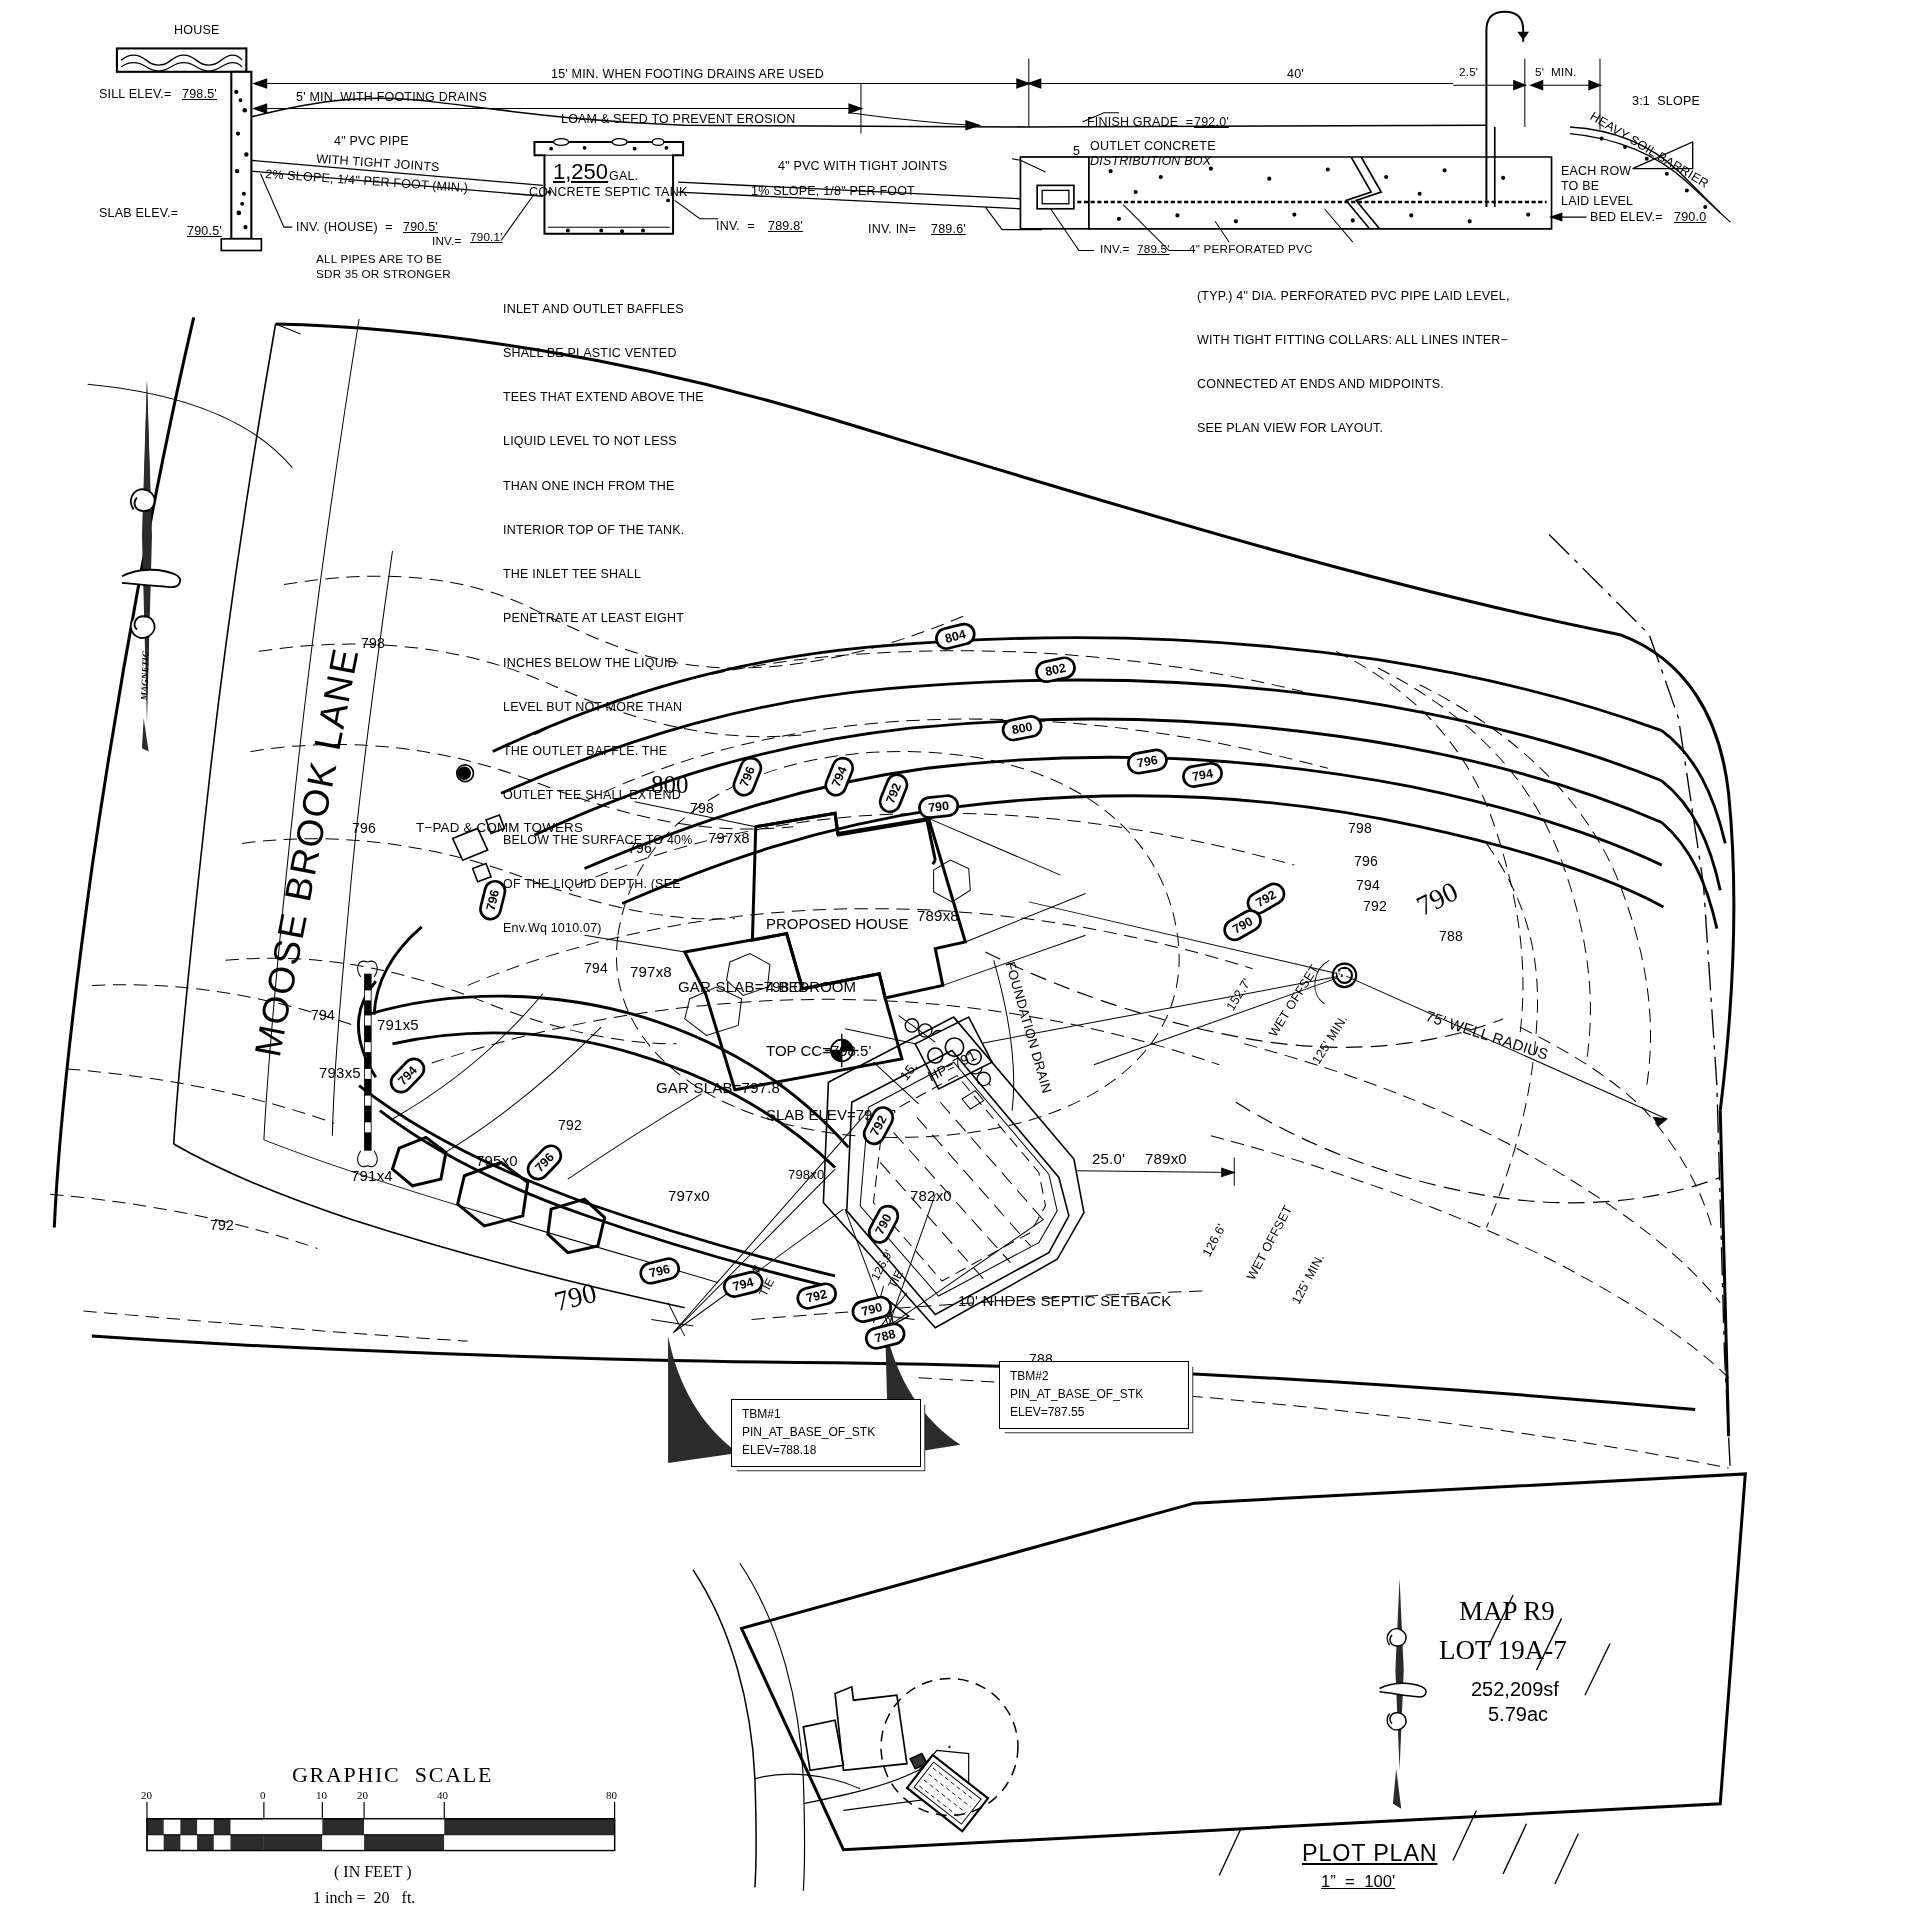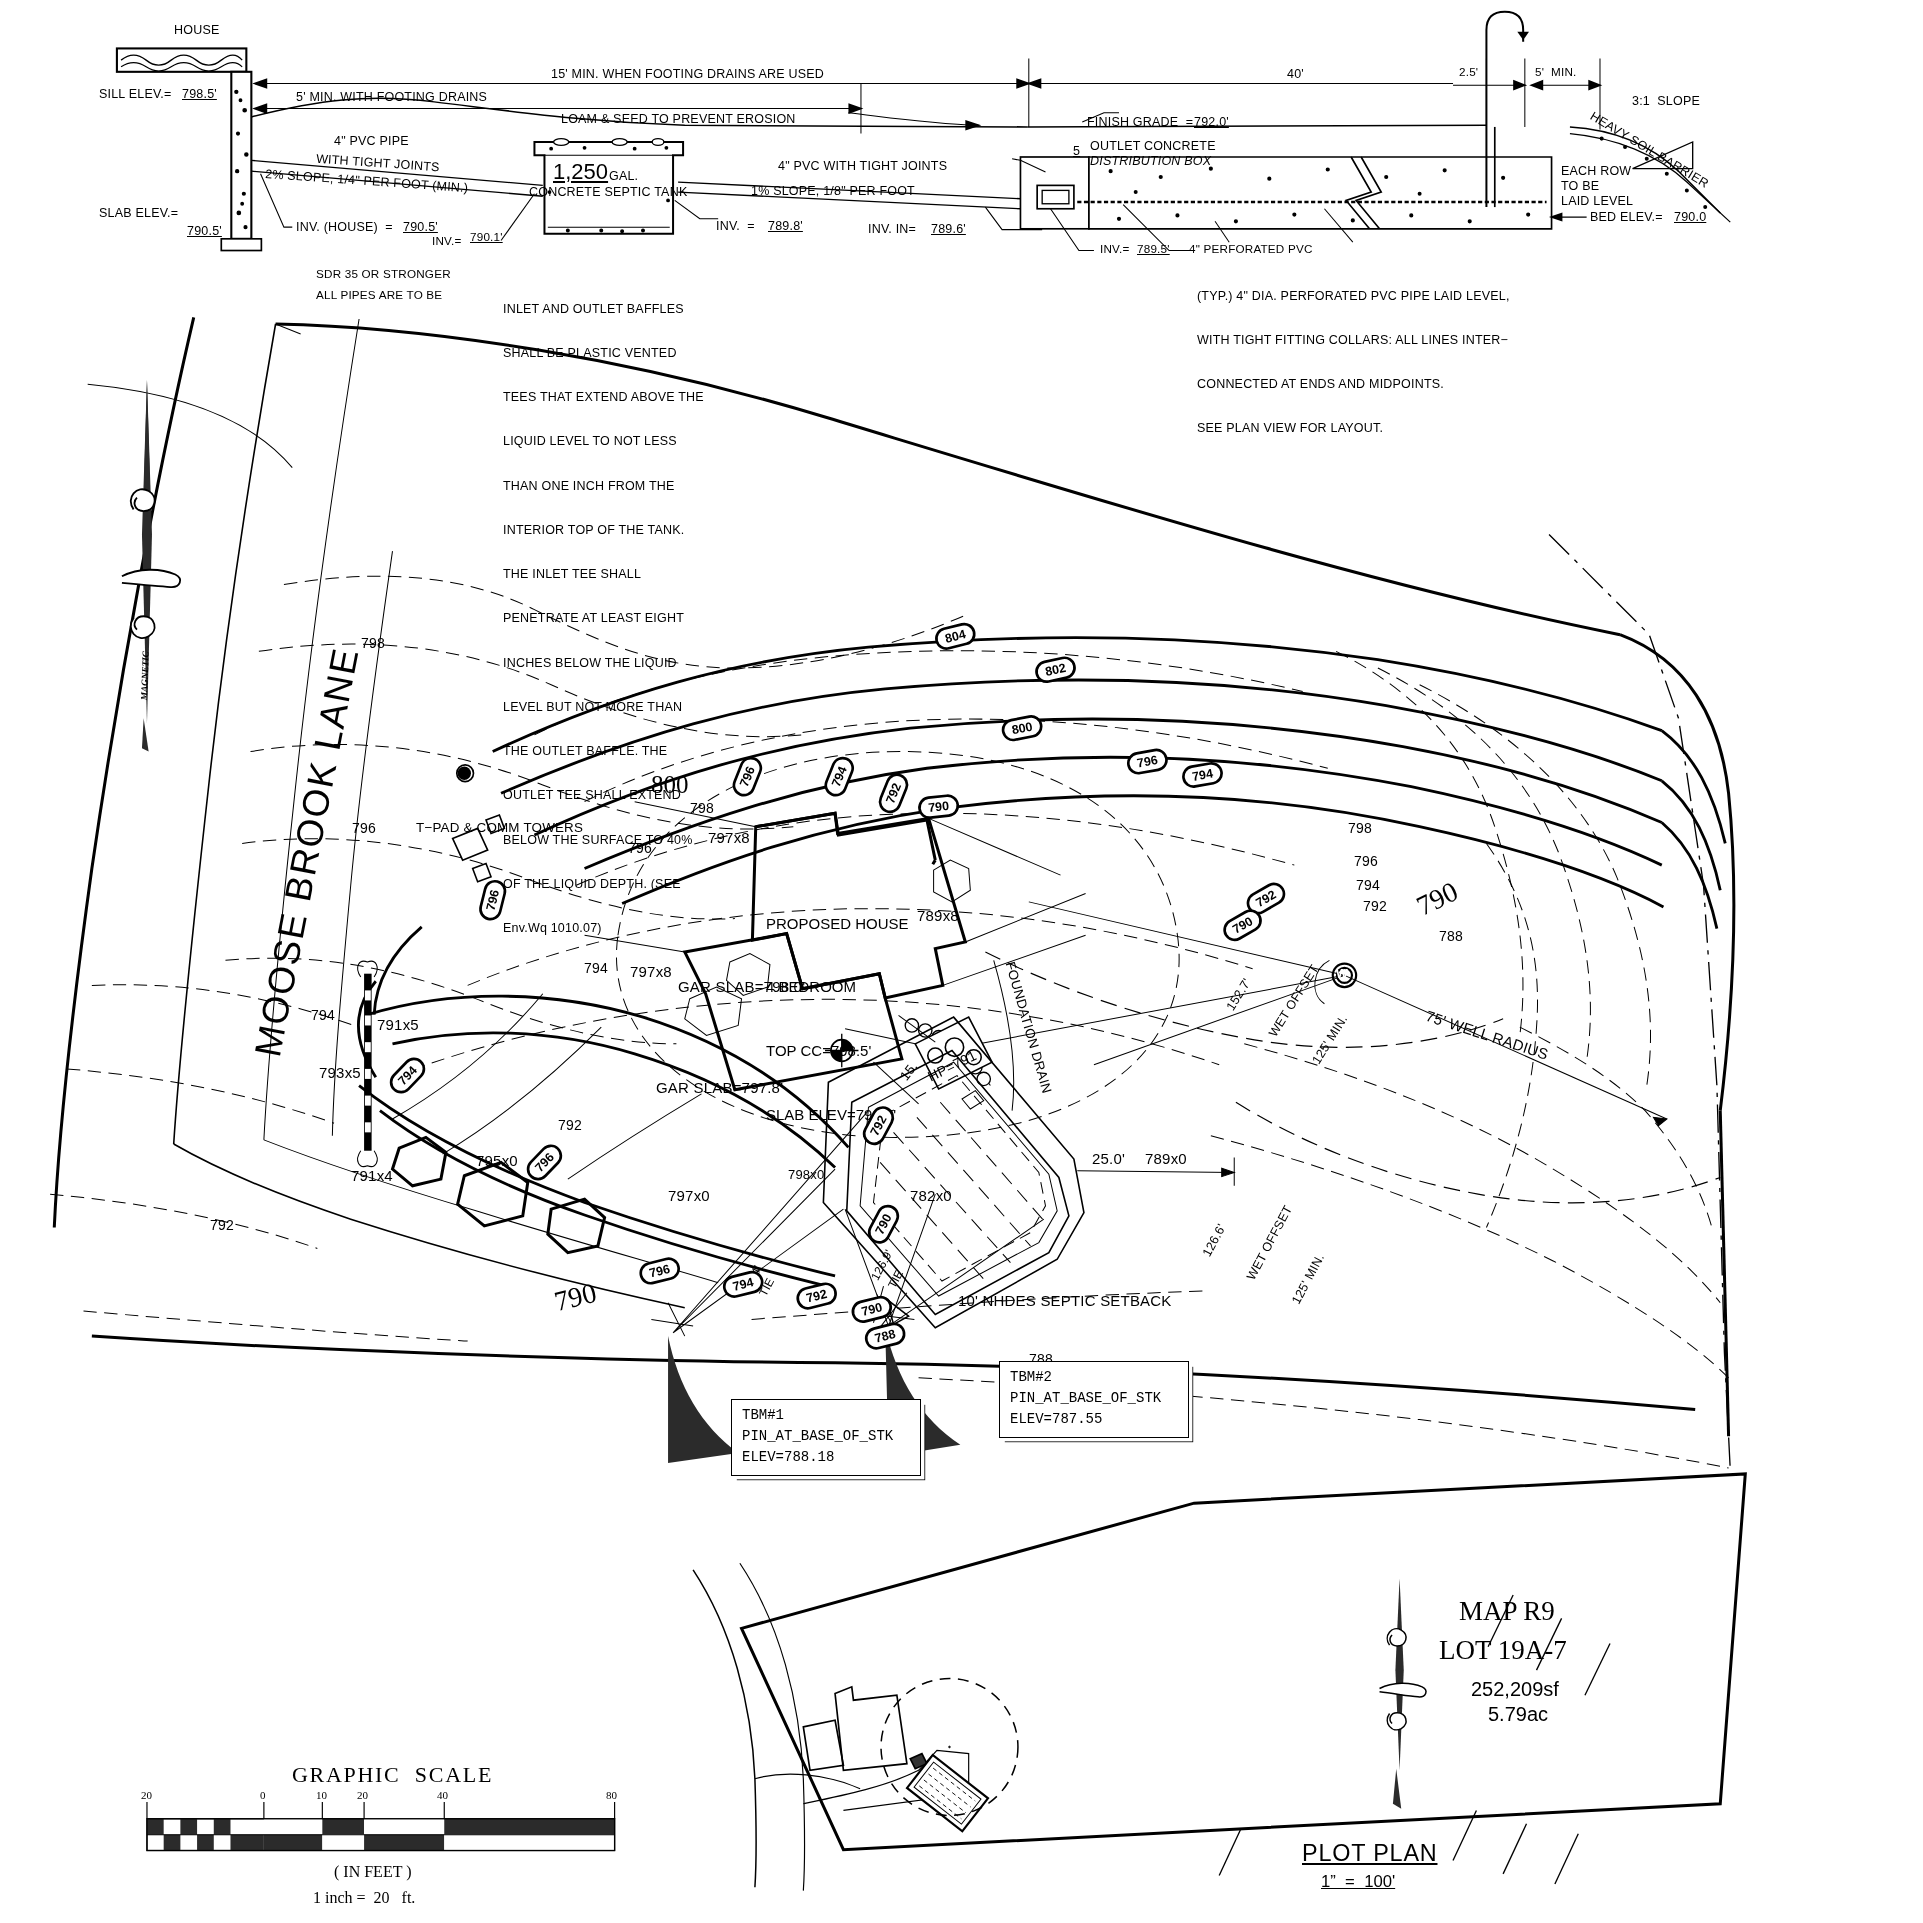--- a/index.html
+++ b/index.html
@@ -9,21 +9,21 @@
   svg.layer{position:absolute;left:0;top:0;width:1924px;height:1924px;overflow:visible;}
   .txt{position:absolute;white-space:pre;font-family:"Liberation Sans", sans-serif;
        color:#000;line-height:1.18;}
   .u{text-decoration:underline;}
   .ser{font-family:"Liberation Serif", serif;}
   .note{font-size:12.5px;letter-spacing:0.2px;}
   .title-big{font-size:33px;letter-spacing:0.8px;}
   .mag{font-family:"Liberation Serif",serif;font-weight:bold;font-style:italic;font-size:9.2px;}
   .scale-num{font-size:11px;font-family:"Liberation Serif",serif;}
   .tbmbox{position:absolute;background:#fff;border:1.7px solid #000;padding:5px 8.3px 6.7px 10px;
-          font-size:14px;line-height:1.5;box-shadow:4.2px 4.2px 0 -0.8px #fff, 5px 5px 0 -0.8px #000;font-family:Liberation Mono, monospace;}
+          font-size:12px;line-height:1.5;box-shadow:4.2px 4.2px 0 -0.8px #fff, 5px 5px 0 -0.8px #000;}
 </style>
 </head>
 <body>
 
 <div id="sheet">
 
 <svg class="layer" viewBox="0 0 2304 2304">
   <g stroke="#000" fill="none" stroke-width="2">
 
     <rect x="140" y="58" width="155" height="28" stroke-width="2.5"></rect>
@@ -180,21 +180,21 @@
 <div class="txt note" style="left:1459px;top:65px;font-size:11.7px;">2.5'</div>
 <div class="txt note" style="left:1535px;top:65px;font-size:11.7px;">5'  MIN.</div>
 <div class="txt note" style="left:561px;top:112px;">LOAM &amp; SEED TO PREVENT EROSION</div>
 <div class="txt note" style="left:334px;top:134px;">4" PVC PIPE</div>
 <div class="txt note" style="left:316px;top:156px;transform:rotate(4deg);">WITH TIGHT JOINTS</div>
 <div class="txt note" style="left:265px;top:174px;transform:rotate(4deg);">2% SLOPE, 1/4" PER FOOT (MIN.)</div>
 <div class="txt note" style="left:296px;top:220px;">INV. (HOUSE)  =</div>
 <div class="txt note u" style="left:403px;top:220px;">790.5'</div>
 <div class="txt note" style="left:432px;top:234px;font-size:11.7px;">INV.=</div>
 <div class="txt note u" style="left:470px;top:230px;font-size:11.7px;">790.1'</div>
-<div class="txt note" style="left:316px;top:252px;font-size:11.7px;margin-top:36px;">ALL PIPES ARE TO BE</div>
+<div class="txt note" style="left:316px;top:252px;font-size:11.7px;">ALL PIPES ARE TO BE</div>
 <div class="txt note" style="left:316px;top:267px;font-size:11.7px;">SDR 35 OR STRONGER</div>
 <div class="txt u" style="left:553px;top:159px;font-size:22px;">1,250</div>
 <div class="txt note" style="left:609px;top:169px;">GAL.</div>
 <div class="txt note" style="left:529px;top:185px;">CONCRETE SEPTIC TANK</div>
 <div class="txt note" style="left:716px;top:219px;">INV.  =</div>
 <div class="txt note u" style="left:768px;top:219px;">789.8'</div>
 <div class="txt note" style="left:778px;top:159px;">4" PVC WITH TIGHT JOINTS</div>
 <div class="txt note" style="left:751px;top:184px;">1% SLOPE, 1/8" PER FOOT</div>
 <div class="txt note" style="left:868px;top:222px;">INV. IN=</div>
 <div class="txt note u" style="left:931px;top:222px;">789.6'</div>

